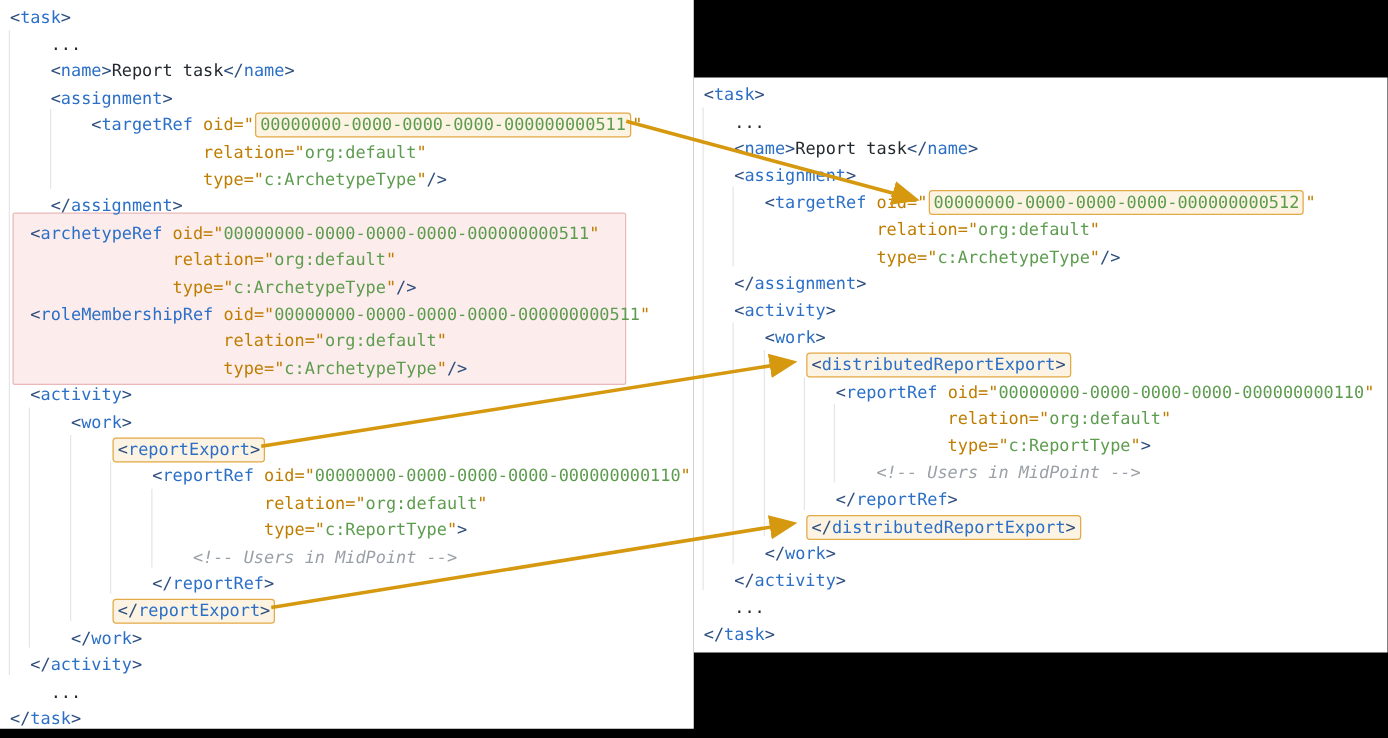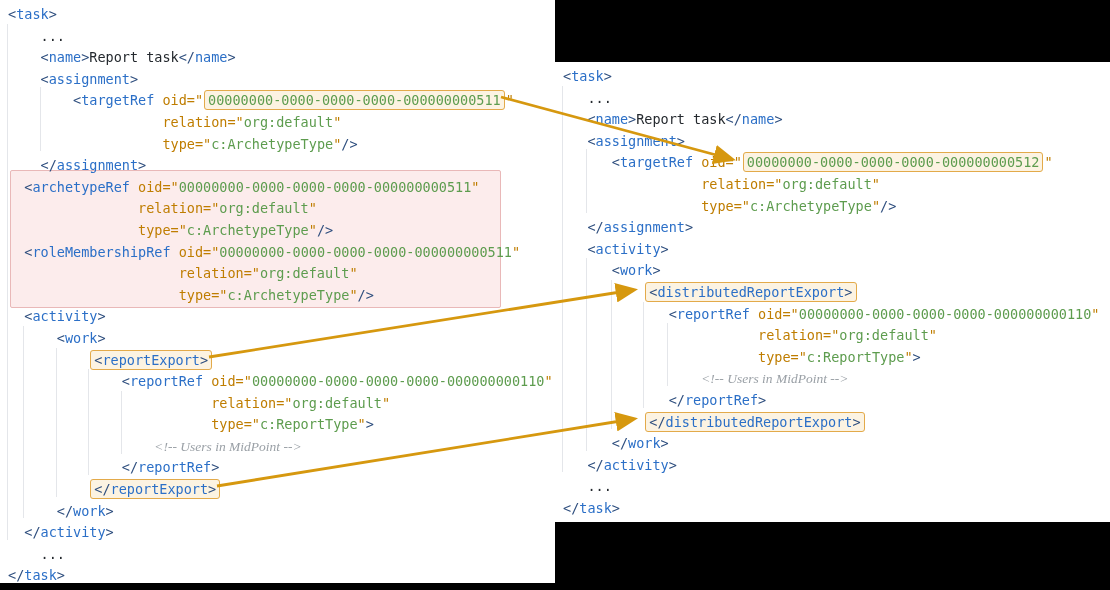--- a/index.html
+++ b/index.html
@@ -19,21 +19,21 @@
     margin:4px;position:relative;z-index:2;
     font-family:"DejaVu Sans Mono","Liberation Mono",monospace;
     font-size:13.5px;line-height:21.6px;
     padding:0 0 0 4px;
   }
   .tk-p{color:var(--punct);}
   .tk-t{color:var(--tag);}
   .tk-a{color:var(--attr);}
   .tk-v{color:var(--val);text-align:center;}
   .tk-x{color:var(--text);}
-  .tk-c{color:var(--comment);font-style:italic;font-family:Liberation Serif, serif;}
+  .tk-c{color:var(--comment);font-style:italic;}
   .hl-box{
     background:var(--hl-bg);
     border:1px solid var(--hl-border);
     border-radius:3px;
     padding:1px 3px;
     margin:0 1px;
   }
   .pink-block{
     position:absolute;z-index:1;
     background:var(--pink-bg);

